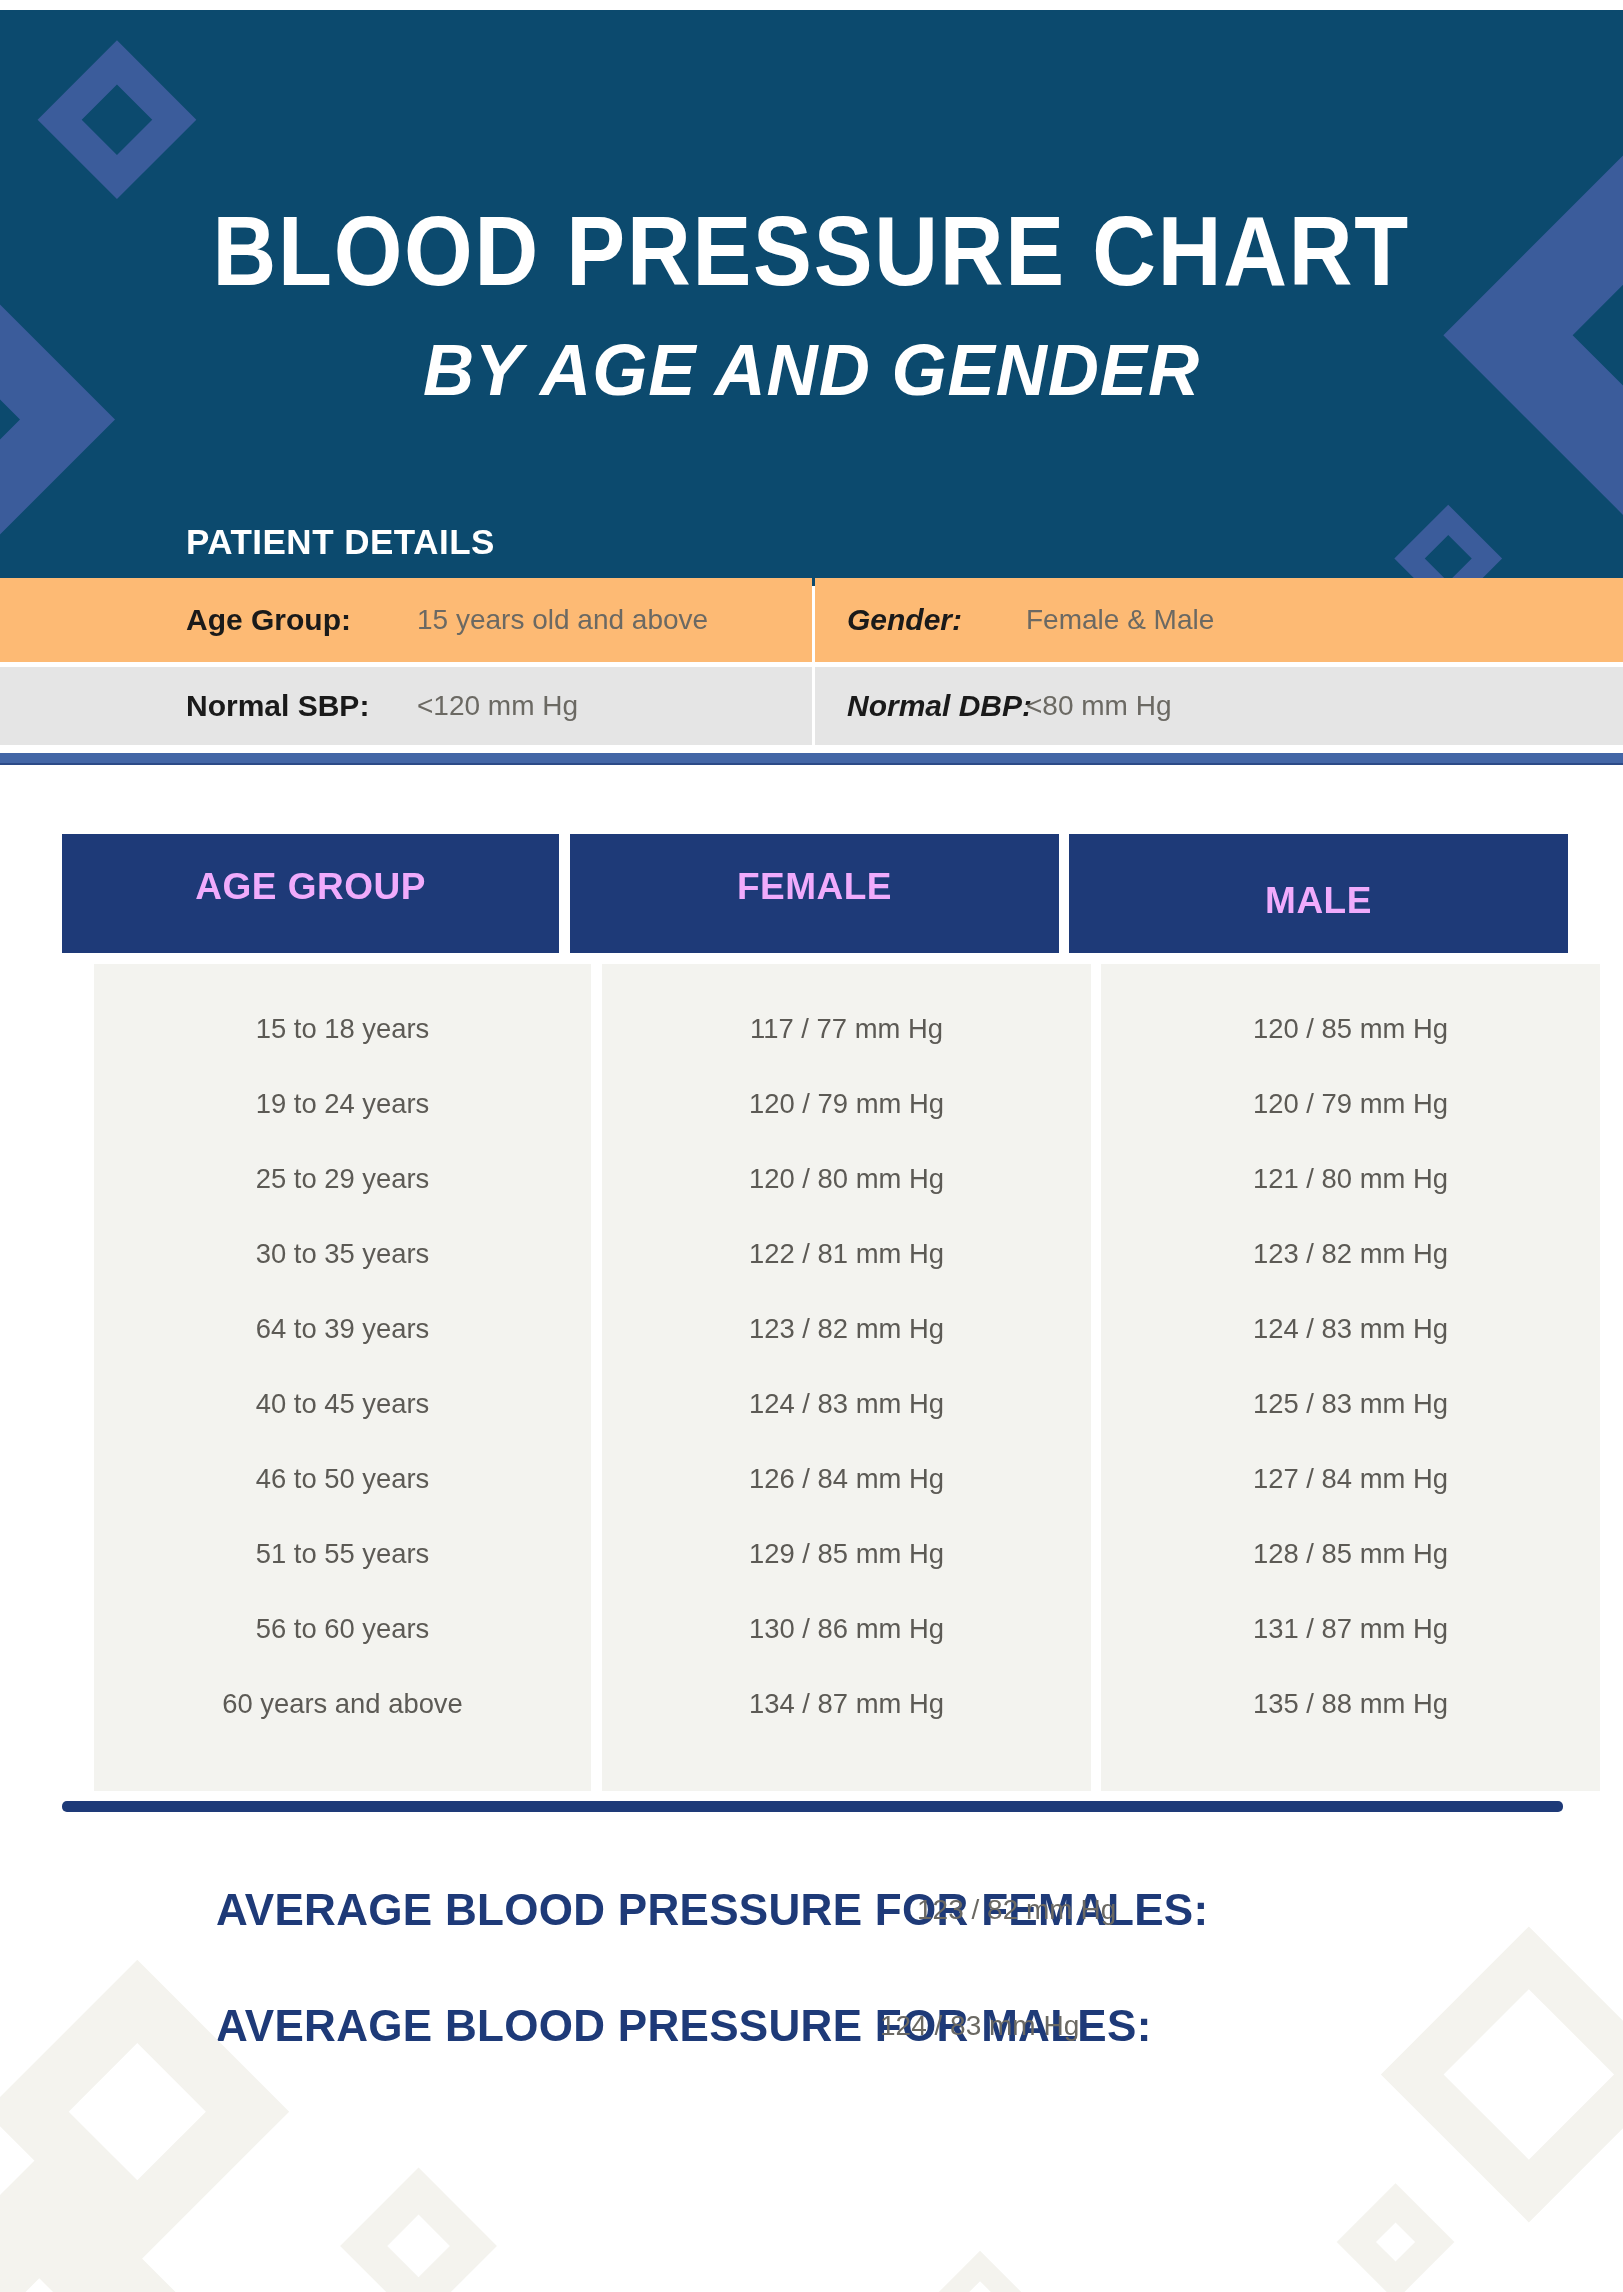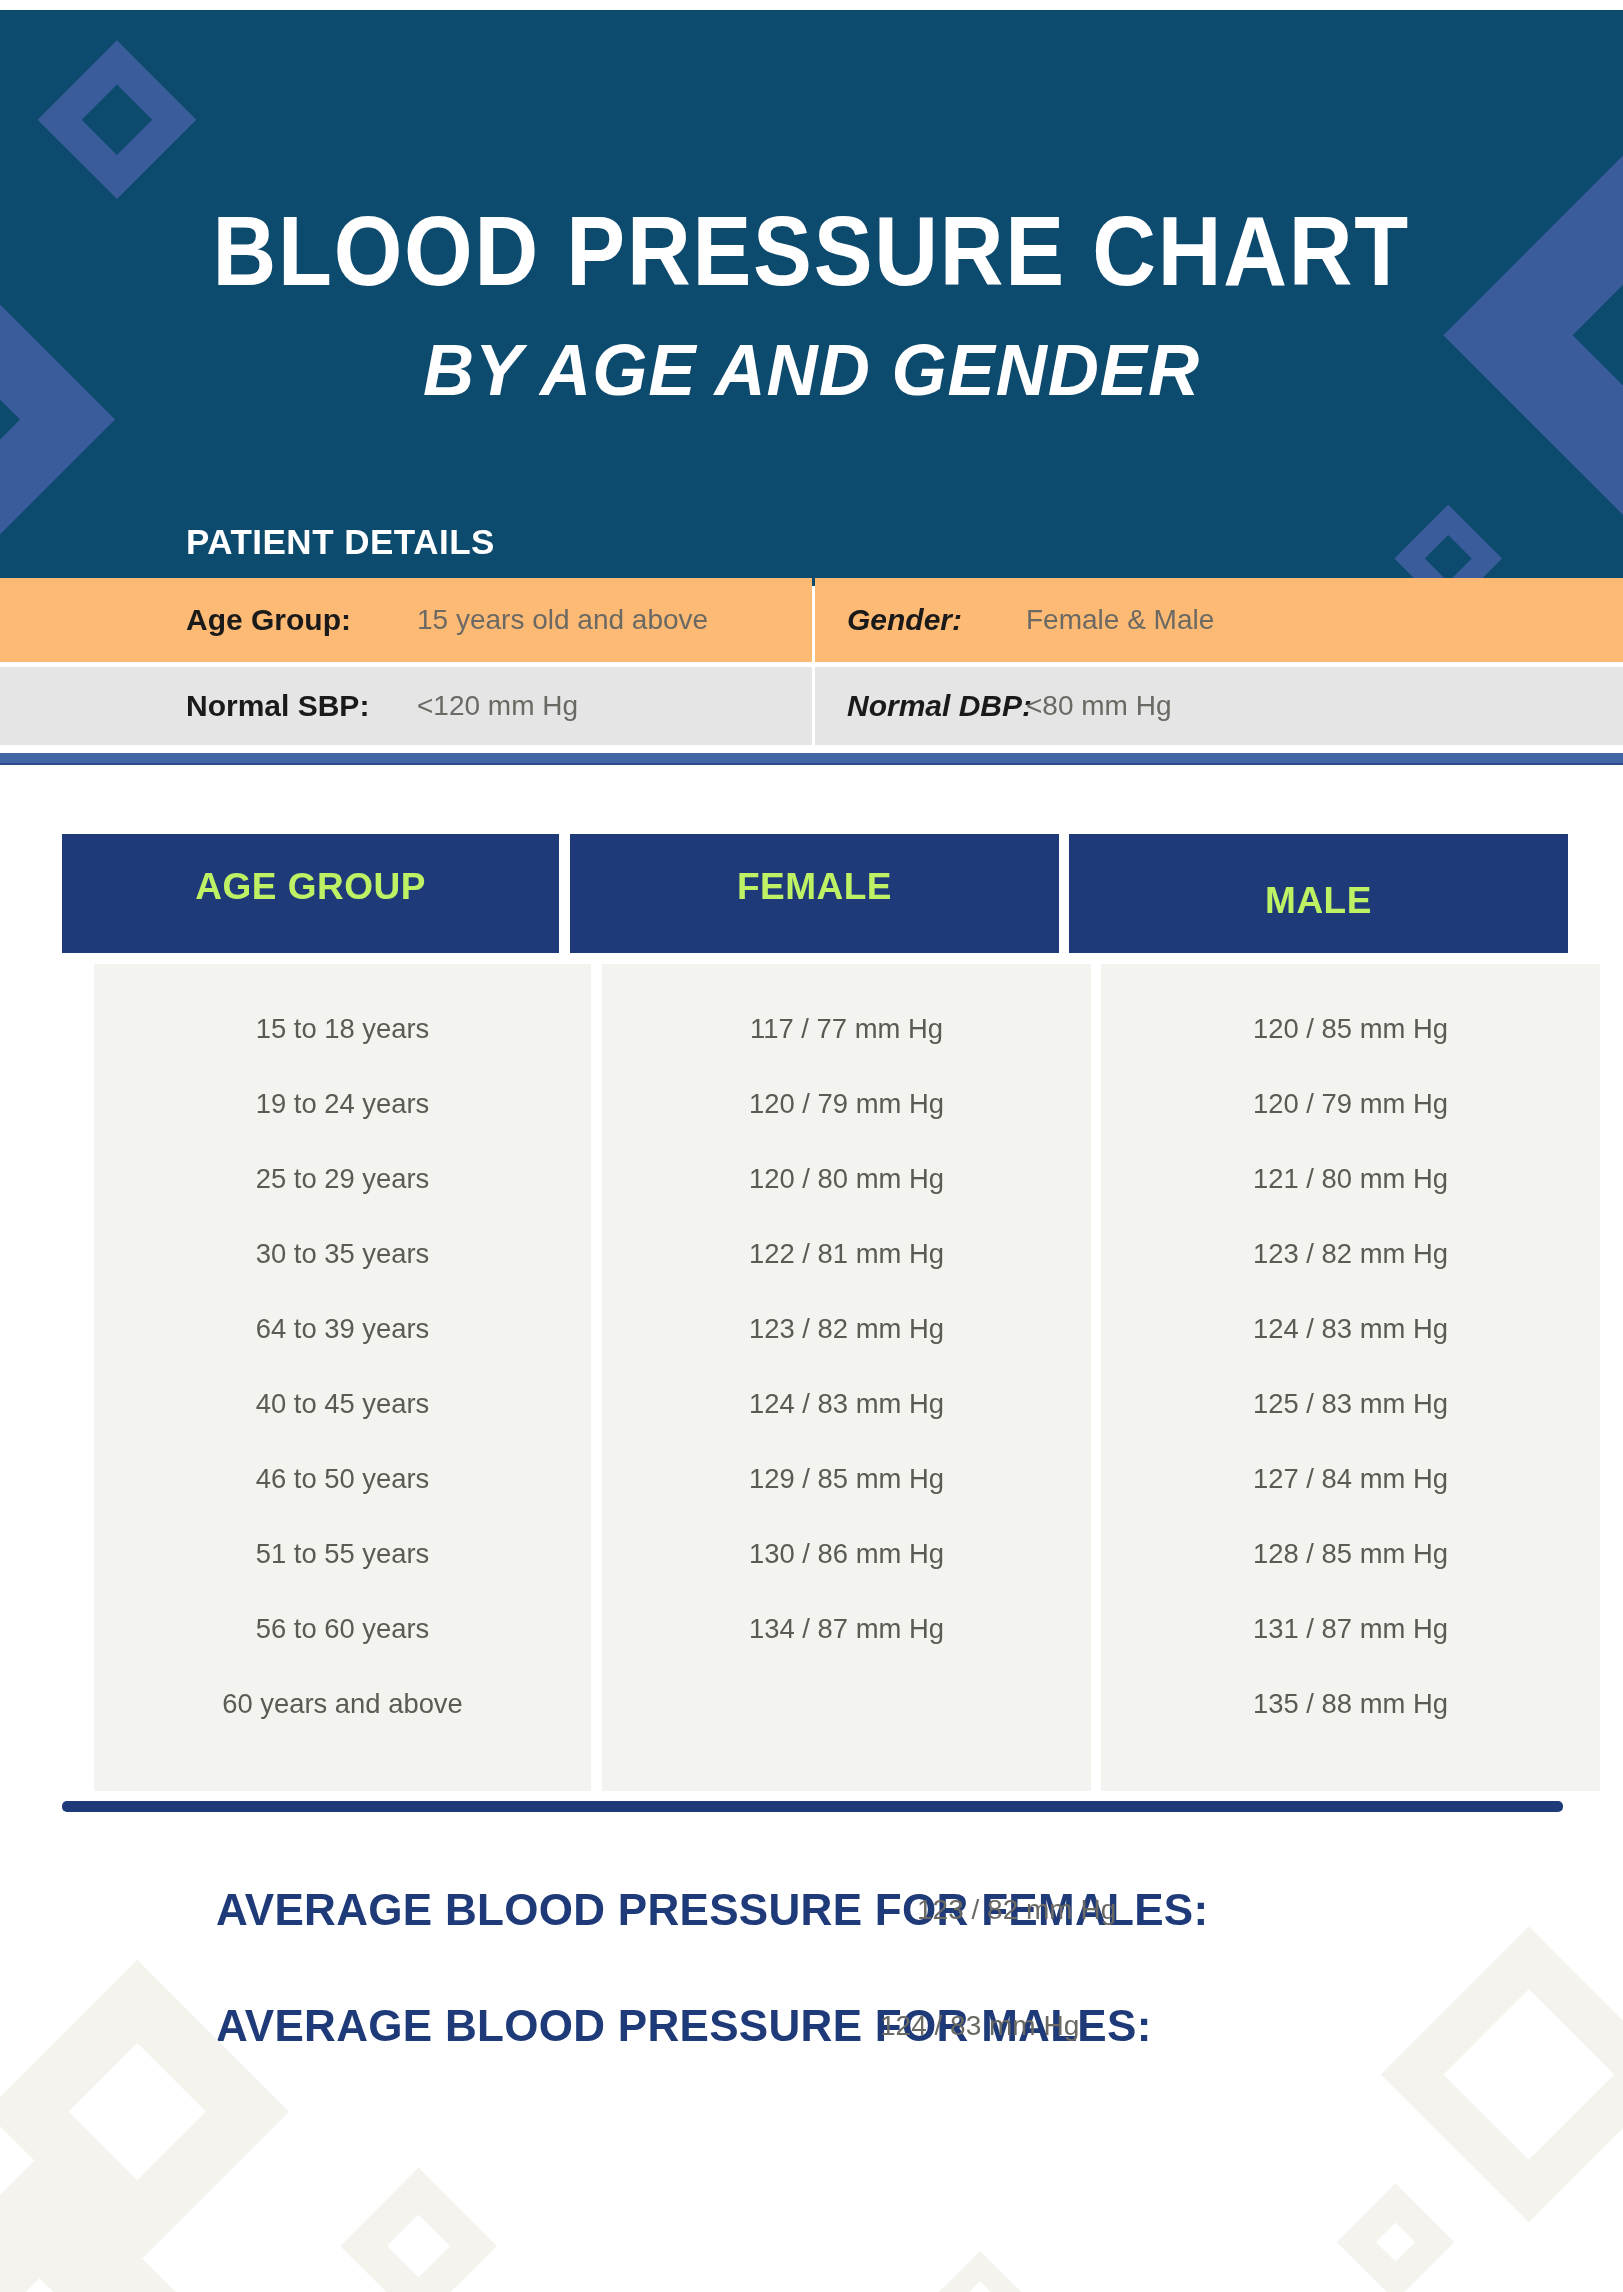--- a/index.html
+++ b/index.html
@@ -61,21 +61,21 @@
   .pd-right .pd-label{left:32px;font-style:italic;}
   .pd-right .pd-value{left:211px;}
   
   .band{
     position:absolute;left:0;top:753px;width:1623px;height:9.8px;
     background:#4366a6;border-bottom:2.9px solid #2c4a87;
   }
   
   .th{
     position:absolute;top:834px;height:119px;
-    background:#1e3a78;color:#bef264;
+    background:#1e3a78;color:#f0abfc;
     display:flex;align-items:center;justify-content:center;
     font-size:37px;font-weight:bold;letter-spacing:0.5px;
     box-sizing:border-box;
   }
   .th-1{left:62px;width:497px;padding-bottom:13.7px;}
   .th-2{left:570px;width:489px;padding-bottom:13.7px;}
   .th-3{left:1069px;width:499px;padding-top:15.7px;}
   .tb{
     position:absolute;top:964px;height:827px;
     background:#f3f3ef;box-sizing:border-box;padding-top:27.4px;margin-left:32px;
@@ -166,20 +166,21 @@
     <div class="tcell">56 to 60 years</div>
     <div class="tcell">60 years and above</div>
   </div>
   <div class="tb tb-2">
     <div class="tcell">117 / 77 mm Hg</div>
     <div class="tcell">120 / 79 mm Hg</div>
     <div class="tcell">120 / 80 mm Hg</div>
     <div class="tcell">122 / 81 mm Hg</div>
     <div class="tcell">123 / 82 mm Hg</div>
     <div class="tcell">124 / 83 mm Hg</div>
+    <div class="tcell">126 / 84 mm Hg</div>
     <div class="tcell">129 / 85 mm Hg</div>
     <div class="tcell">130 / 86 mm Hg</div>
     <div class="tcell">134 / 87 mm Hg</div>
   </div>
   <div class="tb tb-3">
     <div class="tcell">120 / 85 mm Hg</div>
     <div class="tcell">120 / 79 mm Hg</div>
     <div class="tcell">121 / 80 mm Hg</div>
     <div class="tcell">123 / 82 mm Hg</div>
     <div class="tcell">124 / 83 mm Hg</div>

